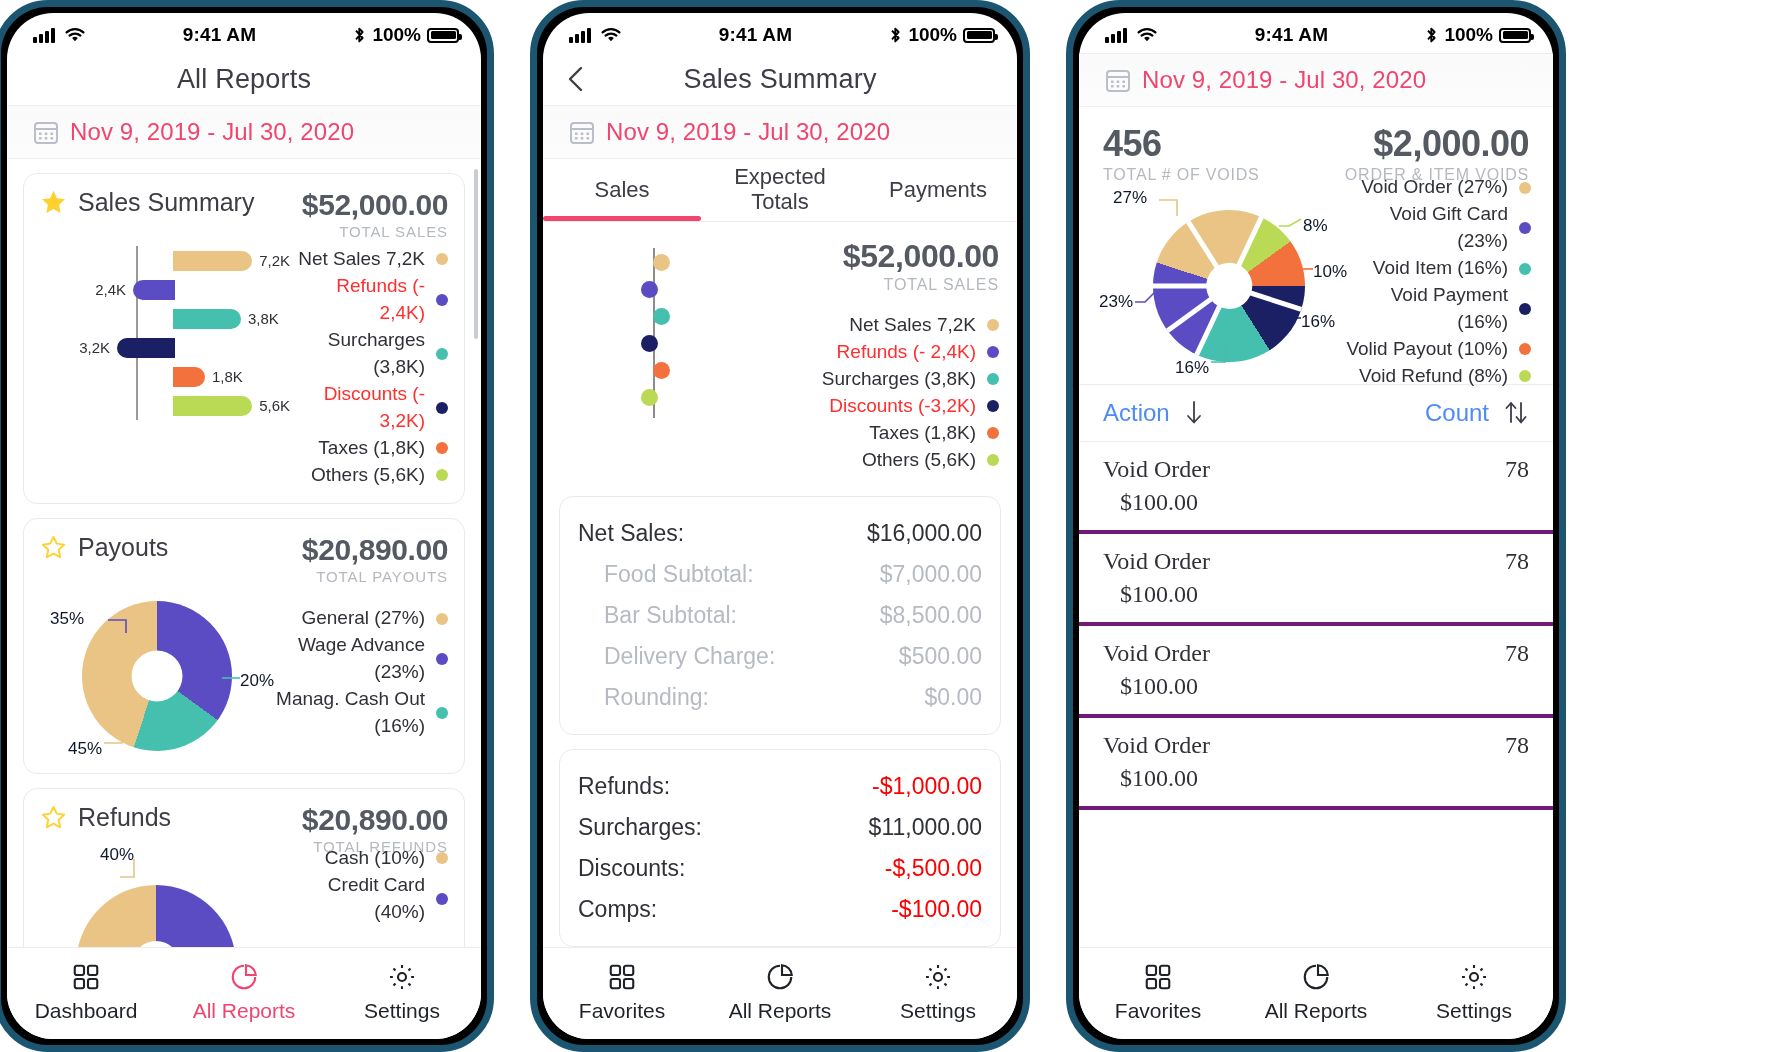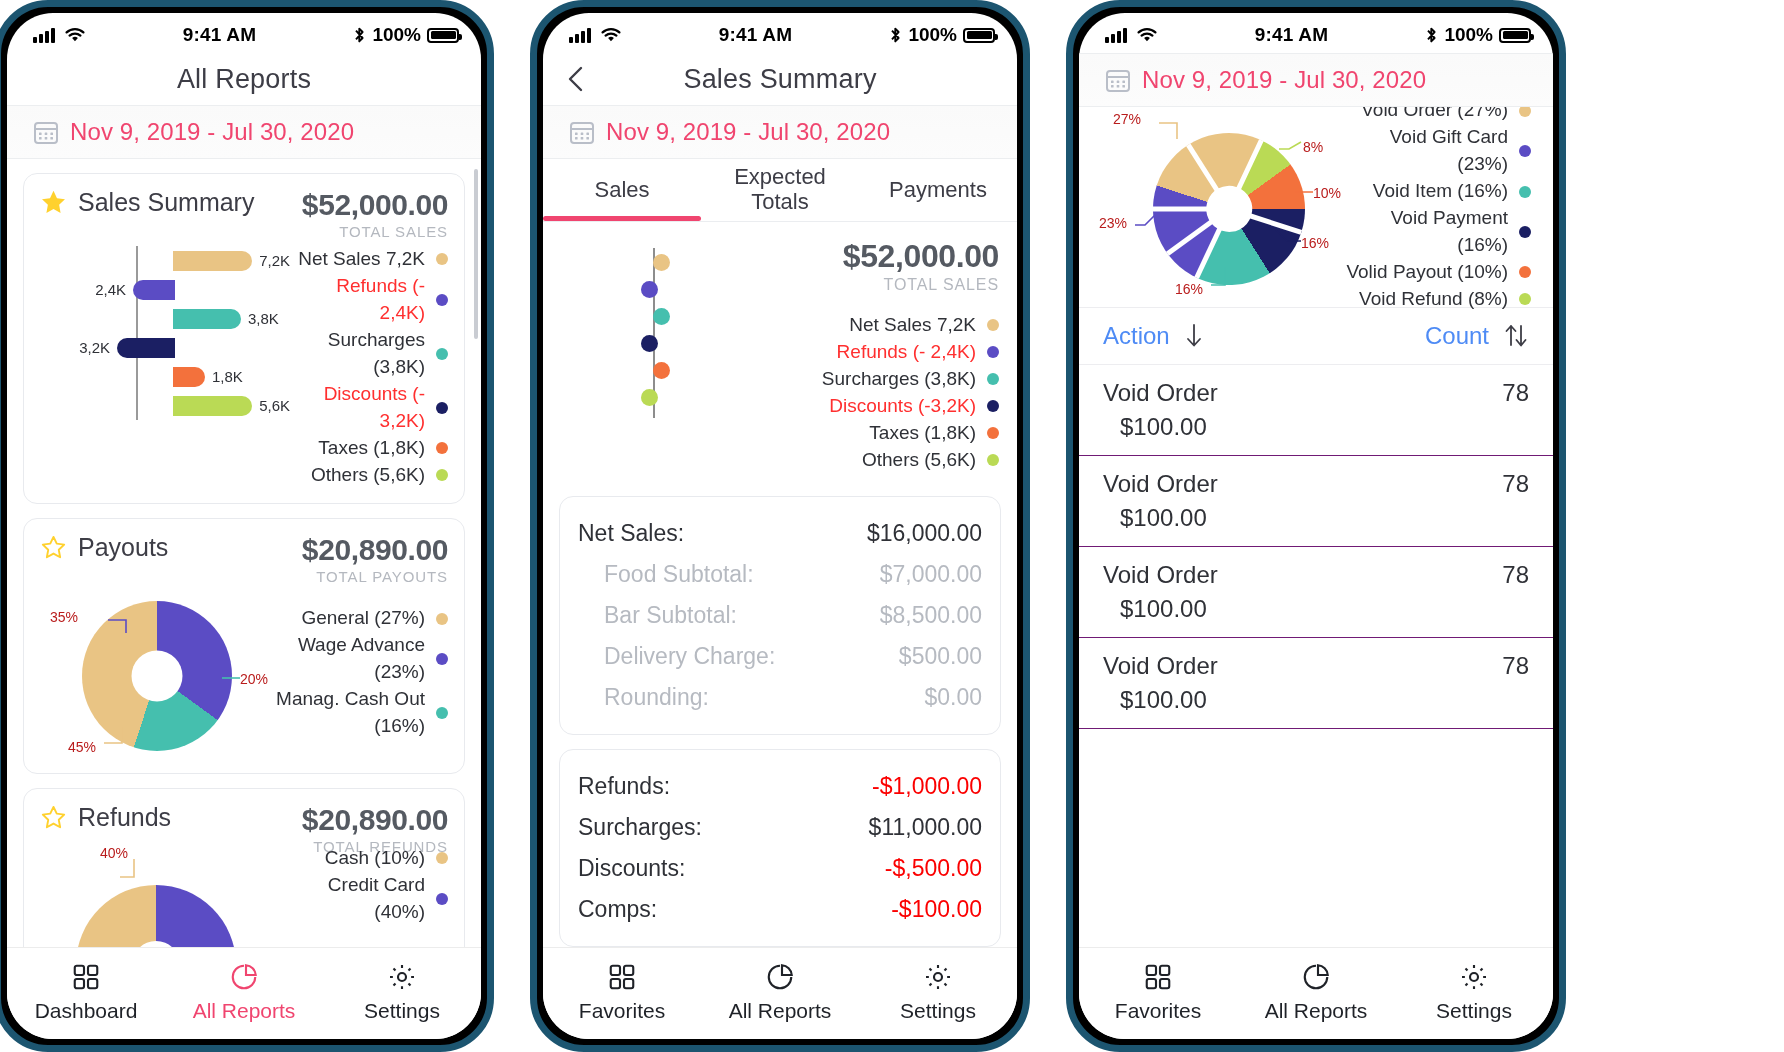--- a/index.html
+++ b/index.html
@@ -146,21 +146,21 @@
   .brow.left .lbl { margin-right: 7px; }
 
   
   .donutwrap { position: relative; }
   .donut { border-radius: 50%; position: relative; }
   .donut::after {
     content: ""; position: absolute; border-radius: 50%;
     background: #fff;
     left: 50%; top: 50%; transform: translate(-50%,-50%);
   }
-  .plabel { position: absolute; font-size: 14px; color: #b91c1c; white-space: nowrap; }
+  .plabel { position: absolute; font-size: 17px; color: #0f172a; white-space: nowrap; }
   .leader { position: absolute; }
 
   
   .tabs { display: flex; align-items: stretch; height: 62px; flex: 0 0 auto; position: relative; }
   .tab {
     flex: 1; display: flex; align-items: center; justify-content: center;
     font-size: 22px; color: #3d3d46; text-align: center; line-height: 1.12;
     position: relative; cursor: pointer;
   }
   .tab.active::after {
@@ -196,21 +196,21 @@
   .vstat .cap { font-size: 16px; color: #b4b8bf; letter-spacing: .8px; margin-top: 1px; }
   .vstat.r { text-align: right; }
 
   .sortbar {
     display: flex; justify-content: space-between; align-items: center;
     padding: 14px 24px; border-top: 1px solid #ededf0; border-bottom: 1px solid #ededf0;
     font-size: 24px; color: #4e8bf5;
   }
   .sortbar .cell { display: flex; align-items: center; gap: 14px; cursor: pointer; }
   .vlist { }
-  .vitem { padding: 14px 24px 14px 24px; border-bottom: 1px solid #701a75; }
+  .vitem { padding: 14px 24px 14px 24px; border-bottom: 4px solid #701a75; font-family: Liberation Serif, serif; }
   .vitem .line1 { display: flex; justify-content: space-between; font-size: 24px; color: #2f3137; }
   .vitem .line2 { font-size: 24px; color: #2f3137; margin-top: 6px; margin-left: 17px; }
 
   
   .tabbar {
     flex: 0 0 auto; height: 92px;
     display: flex; align-items: flex-start; padding-top: 14px;
     border-top: 1px solid #ececec;
     background: #fff;
   }
@@ -719,20 +719,30 @@
                 <rect x="6" y="18" width="2.6" height="2.6" rx=".6"></rect>
                 <rect x="11.7" y="18" width="2.6" height="2.6" rx=".6"></rect>
                 <rect x="17.4" y="18" width="2.6" height="2.6" rx=".6"></rect>
               </g>
             </svg>
         </span>
         <span class="txt">Nov 9, 2019 - Jul 30, 2020</span>
       </div>
 
       <div class="body">
+        <div class="vstats">
+          <div class="vstat">
+            <div class="big">456</div>
+            <div class="cap">TOTAL # OF VOIDS</div>
+          </div>
+          <div class="vstat r">
+            <div class="big">$2,000.00</div>
+            <div class="cap">ORDER &amp; ITEM VOIDS</div>
+          </div>
+        </div>
 
         <div style="display:flex;align-items:center;justify-content:space-between;padding:6px 22px 10px 18px;height:200px;">
           <div class="donutwrap" style="width:250px;height:196px;position:relative;">
             <div class="donut" id="p3-donut" style="width: 152px; height: 152px; position: absolute; left: 56px; top: 26px; transform: rotate(-72deg); background: conic-gradient(rgb(233, 196, 132) 0deg, rgb(233, 196, 132) 97.2deg, rgb(186, 218, 85) 97.2deg, rgb(186, 218, 85) 126deg, rgb(243, 113, 60) 126deg, rgb(243, 113, 60) 162deg, rgb(27, 31, 99) 162deg, rgb(27, 31, 99) 219.6deg, rgb(69, 191, 174) 219.6deg, rgb(69, 191, 174) 277.2deg, rgb(91, 76, 196) 277.2deg, rgb(91, 76, 196) 360deg); --hole: 30%;">
                 <div style="position: absolute; left: 50%; top: 50%; transform: translate(-50%, -50%); width: 30%; height: 30%; border-radius: 50%; background: rgb(255, 255, 255);"></div>
                 <div style="position: absolute; left: 50%; top: 50%; width: 5px; height: 50%; background: rgb(255, 255, 255); transform-origin: 50% 0px; transform: translateX(-50%) rotate(97.2deg);"></div>
                 <div style="position: absolute; left: 50%; top: 50%; width: 5px; height: 50%; background: rgb(255, 255, 255); transform-origin: 50% 0px; transform: translateX(-50%) rotate(126deg);"></div>
                 <div style="position: absolute; left: 50%; top: 50%; width: 5px; height: 50%; background: rgb(255, 255, 255); transform-origin: 50% 0px; transform: translateX(-50%) rotate(162deg);"></div>
                 <div style="position: absolute; left: 50%; top: 50%; width: 5px; height: 50%; background: rgb(255, 255, 255); transform-origin: 50% 0px; transform: translateX(-50%) rotate(219.6deg);"></div>
                 <div style="position: absolute; left: 50%; top: 50%; width: 5px; height: 50%; background: rgb(255, 255, 255); transform-origin: 50% 0px; transform: translateX(-50%) rotate(277.2deg);"></div>

